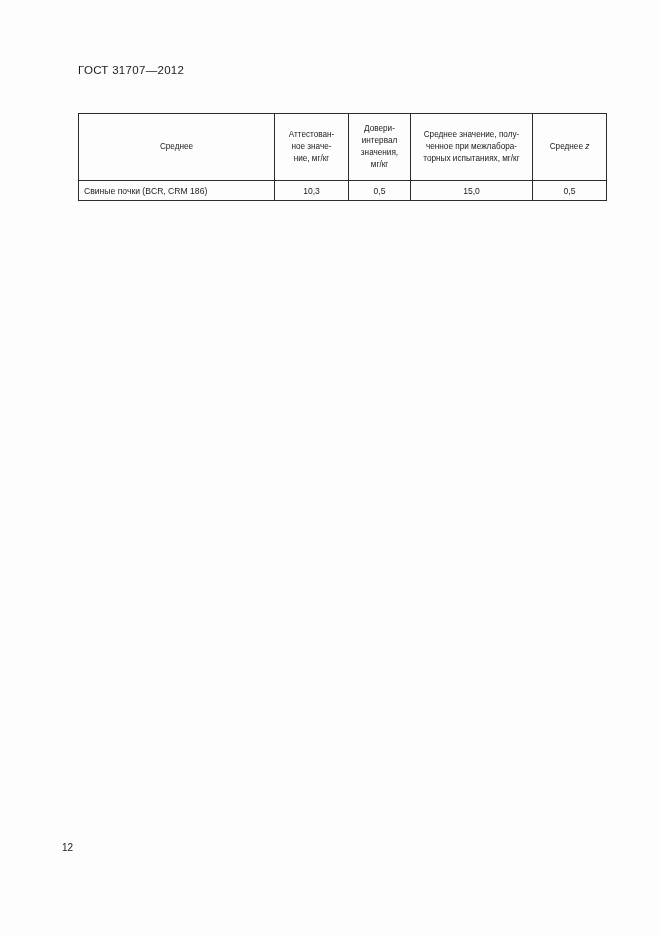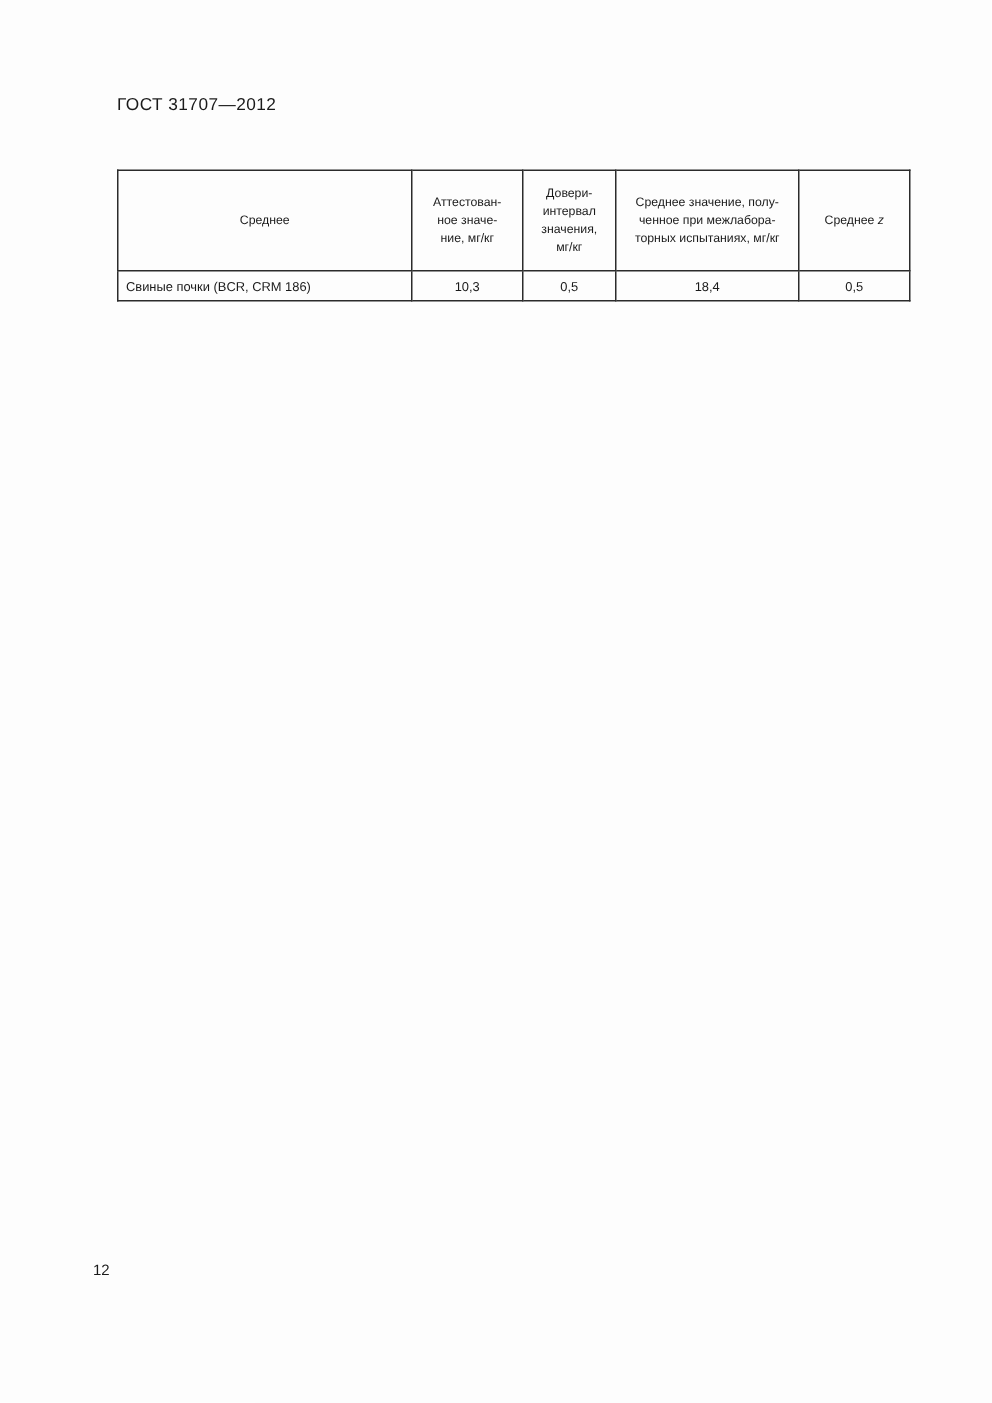--- a/index.html
+++ b/index.html
@@ -131,21 +131,21 @@
           <th>
             <span>Среднее </span><span class="italic">z</span>
           </th>
         </tr>
       </thead>
       <tbody>
         <tr>
           <td class="col-name">Свиные почки (BCR, CRM 186)</td>
           <td>10,3</td>
           <td>0,5</td>
-          <td>18,4</td>
+          <td>15,0</td>
           <td>0,5</td>
         </tr>
       </tbody>
     </table>
   </div>
 
   <div class="page-number">12</div>
 
 </div>
 

